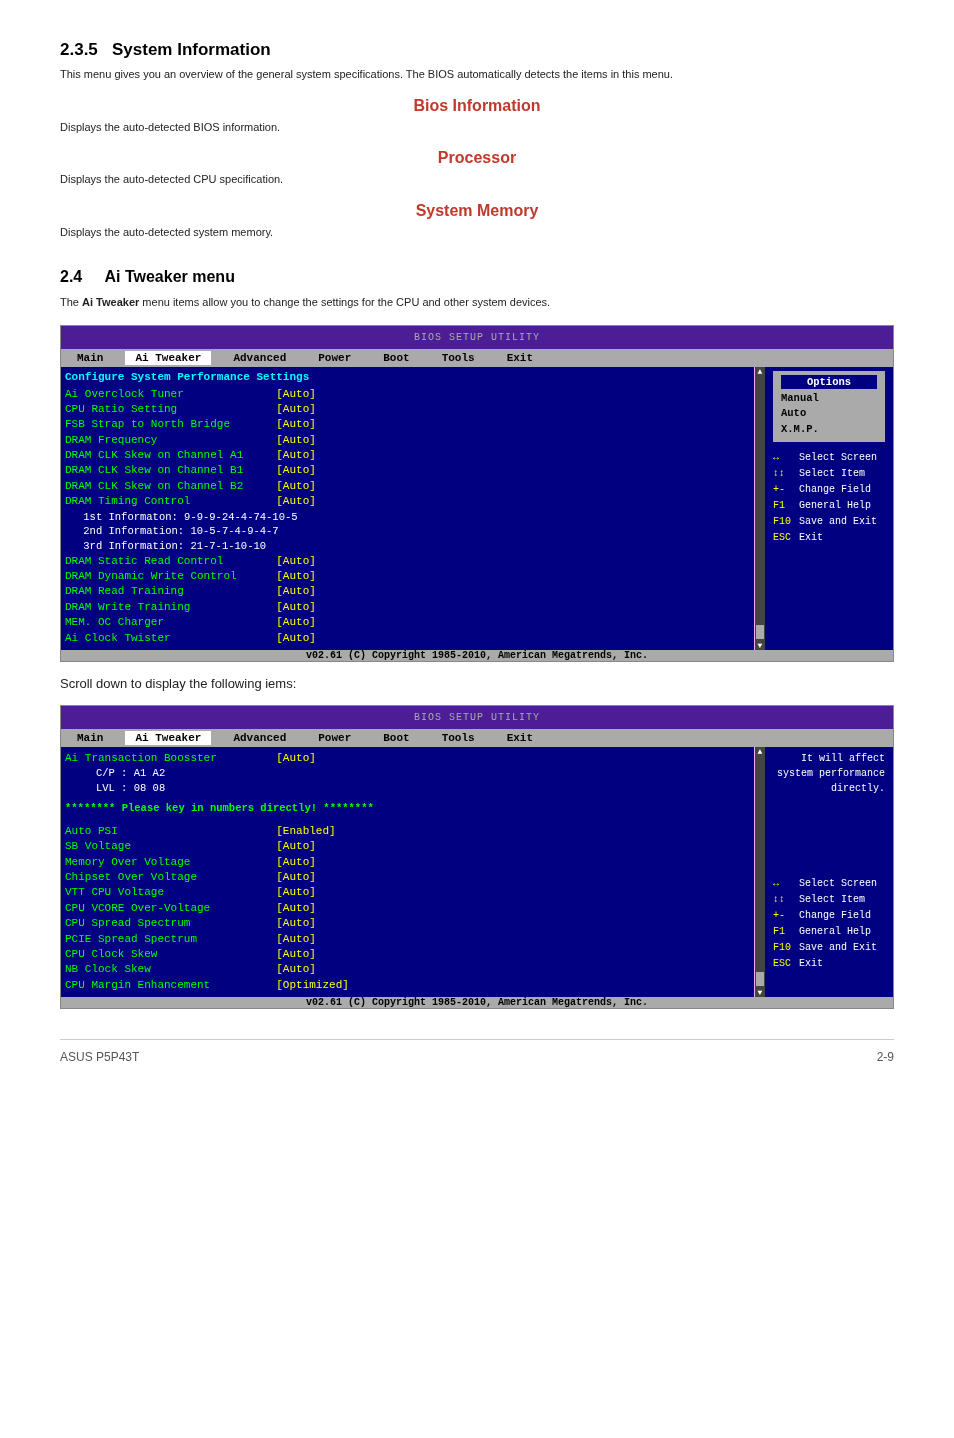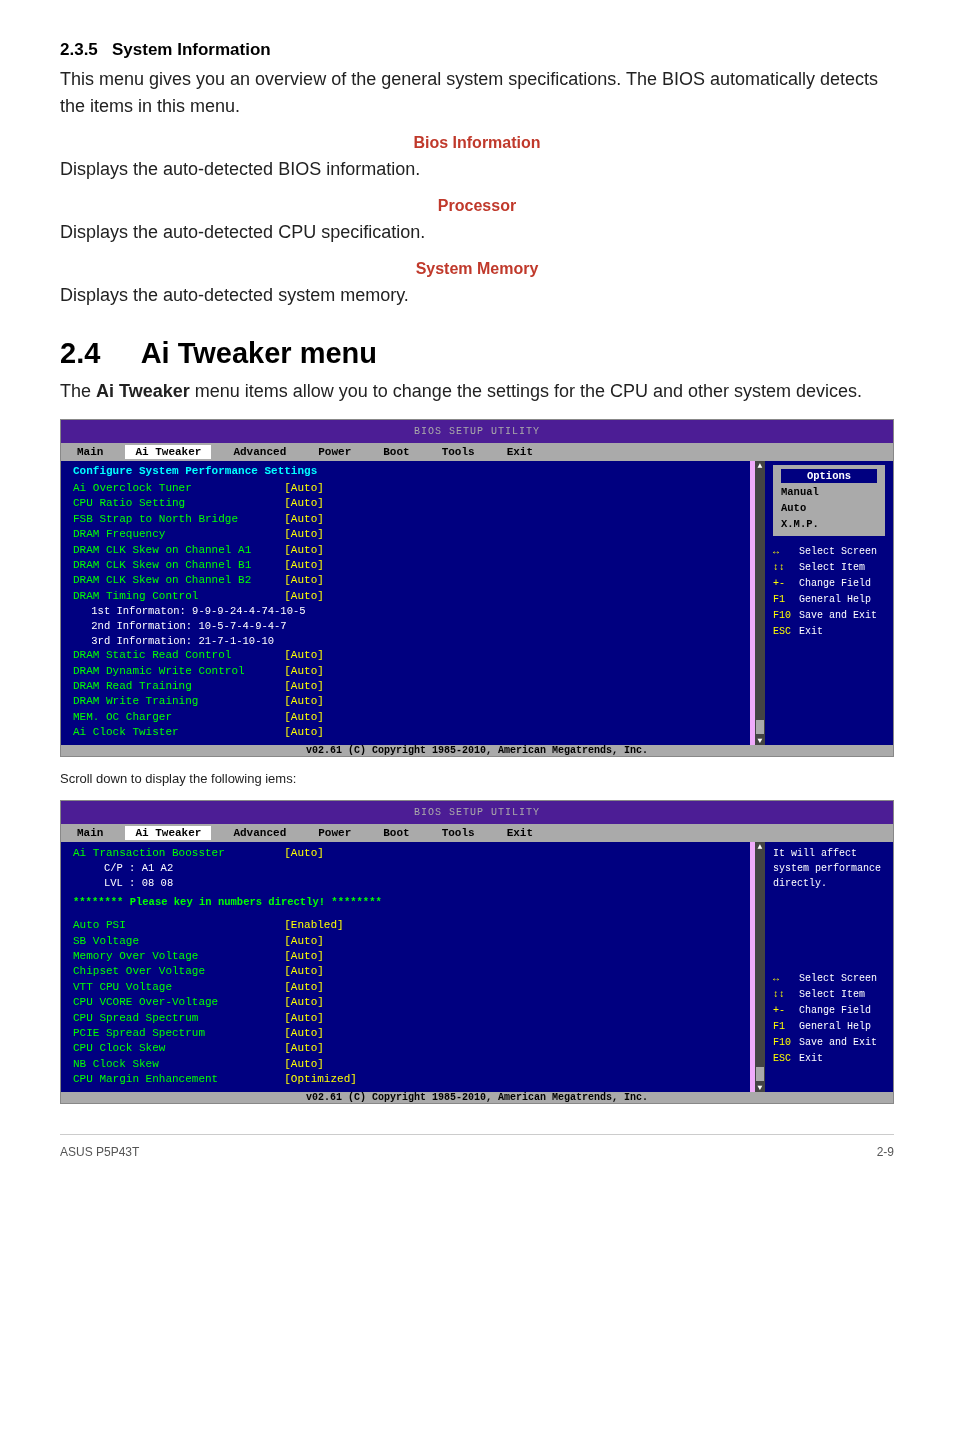--- a/index.html
+++ b/index.html
@@ -13,35 +13,35 @@
       min-height: 1438px;
     }
 
     
     .section-number {
       font-size: 17px;
       font-weight: bold;
       margin-bottom: 6px;
     }
     .section-main-number {
-      font-size: 29px;
+      font-size: 16px;
       font-weight: bold;
       margin-bottom: 8px;
       margin-top: 28px;
     }
     .subsection-title {
       font-size: 16px;
       font-weight: bold;
       color: #c0392b;
       margin-top: 14px;
       margin-bottom: 4px;
       text-align: center;
     }
     .body-text {
-      font-size: 18px;
+      font-size: 11px;
       color: #222;
       margin-bottom: 6px;
       line-height: 1.5;
     }
 
     
     .bios-container {
       border: 1px solid #888;
       background: #000080;
       color: #fff;
@@ -71,22 +71,22 @@
       font-size: 11px;
       font-family: 'Courier New', monospace;
       font-weight: bold;
     }
     .bios-menu-item.selected {
       background: #fff;
       color: #000;
     }
     .bios-left {
       flex: 1;
-      padding: 4px 12px;
-      border-right: 5px solid #f0abfc;
+      padding: 4px 4px;
+      border-right: 1px solid #f0abfc;
     }
     .bios-right {
       width: 128px;
       padding: 4px 8px;
       font-size: 10px;
       color: #ff0;
     }
     .bios-section-header {
       color: #0ff;
       font-size: 11px;
@@ -155,20 +155,21 @@
     }
     .bios-option-item {
       color: #000;
       font-size: 10.5px;
       line-height: 1.5;
     }
     .bios-right-info {
       font-size: 10px;
       color: #fff;
       line-height: 1.5;
+      text-align: right;
     }
 
     
     .page-divider {
       border: none;
       border-top: 1px solid #ccc;
       margin: 30px 0 10px 0;
     }
 
     

